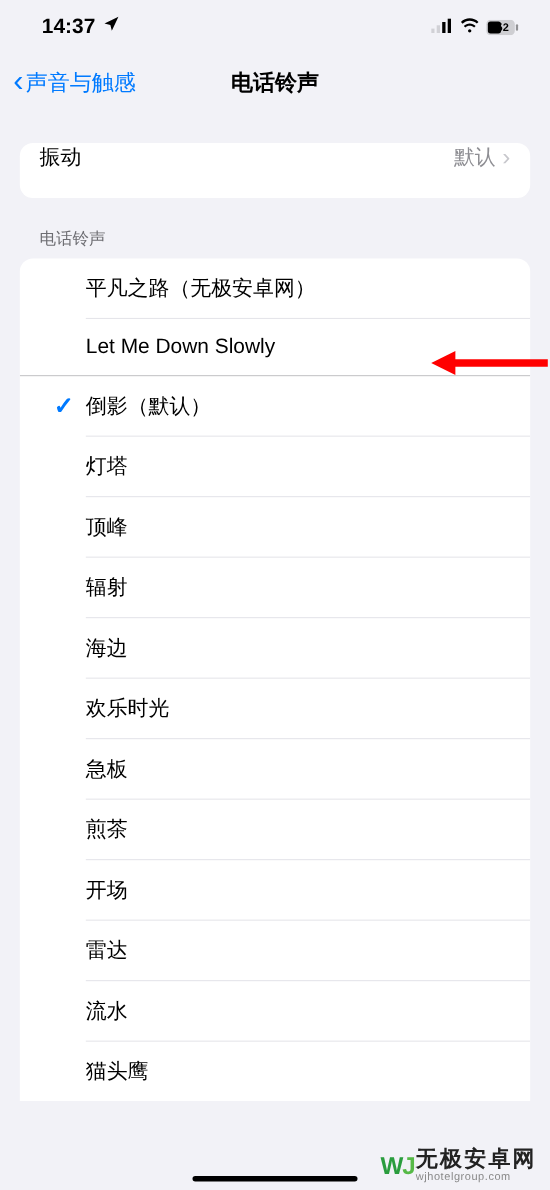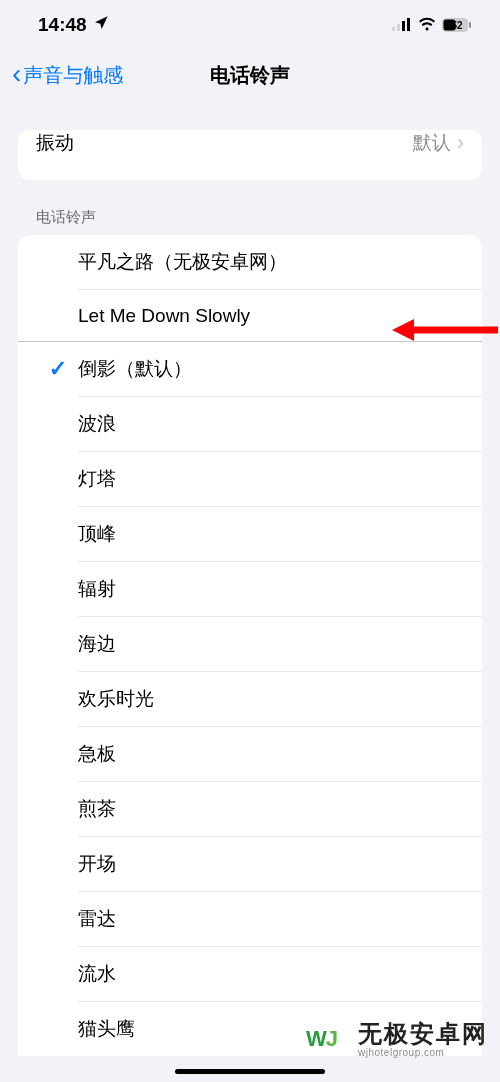--- a/index.html
+++ b/index.html
@@ -103,49 +103,49 @@
     .arrow-annotation {
       position: absolute;
       top: 310px;
       right: 0;
       width: 110px;
       height: 40px;
       pointer-events: none;
     }
     .watermark {
       position: absolute;
-      bottom: 24px;
+      bottom: 6px;
       right: 12px;
       display: flex;
       align-items: center;
-      gap: 21px;
+      gap: 1px;
     }
     .wm-logo { font-weight: 800; font-size: 22px; letter-spacing: -1px; }
     .wm-w1 { color: #2a9d3e; }
     .wm-w2 { color: #56b947; }
     .wm-text { display: flex; flex-direction: column; line-height: 1.1; }
-    .wm-cn { font-size: 24px; font-weight: 700; color: #222; letter-spacing: 2px; }
+    .wm-cn { font-size: 20px; font-weight: 700; color: #222; letter-spacing: 2px; }
     .wm-en { font-size: 10px; color: #888; letter-spacing: 0.5px; }
     .home-indicator {
       position: absolute;
       bottom: 8px;
       left: 50%;
       transform: translateX(-50%);
       width: 150px;
       height: 5px;
       background: #000;
       border-radius: 3px;
     }
   </style>
 </head>
 <body>
 
 <div class="status-bar">
   <div class="status-left">
-    <span>14:48</span>
+    <span>14:37</span>
     <span>
       <svg width="16" height="16" viewBox="0 0 24 24" fill="#000">
           <path d="M3 11l19-9-9 19-2-8-8-2z"></path>
         </svg>
     </span>
   </div>
   <div class="status-right">
     <span>
       <svg width="20" height="14" viewBox="0 0 20 14">
           <rect x="0" y="10" width="3" height="4" fill="#d1d1d6"></rect>
@@ -201,24 +201,20 @@
         </div>
       </div>
     <div class="section-divider"></div>
     <div id="system-tones">
         <div class="ringtone-row">
           <span class="check-slot">✓</span>
           <span class="ringtone-label">倒影（默认）</span>
         </div>
         <div class="ringtone-row">
           <span class="check-slot"></span>
-          <span class="ringtone-label">波浪</span>
-        </div>
-        <div class="ringtone-row">
-          <span class="check-slot"></span>
           <span class="ringtone-label">灯塔</span>
         </div>
         <div class="ringtone-row">
           <span class="check-slot"></span>
           <span class="ringtone-label">顶峰</span>
         </div>
         <div class="ringtone-row">
           <span class="check-slot"></span>
           <span class="ringtone-label">辐射</span>
         </div>

